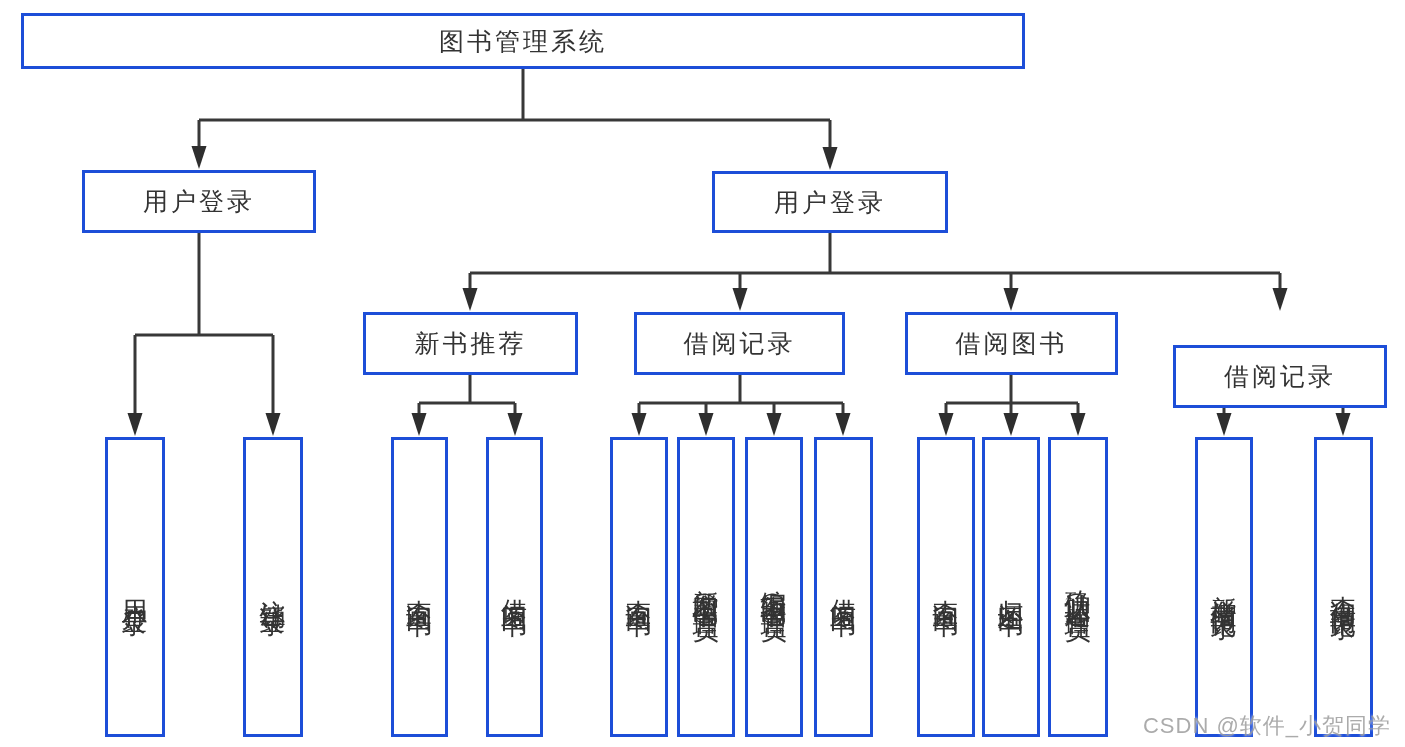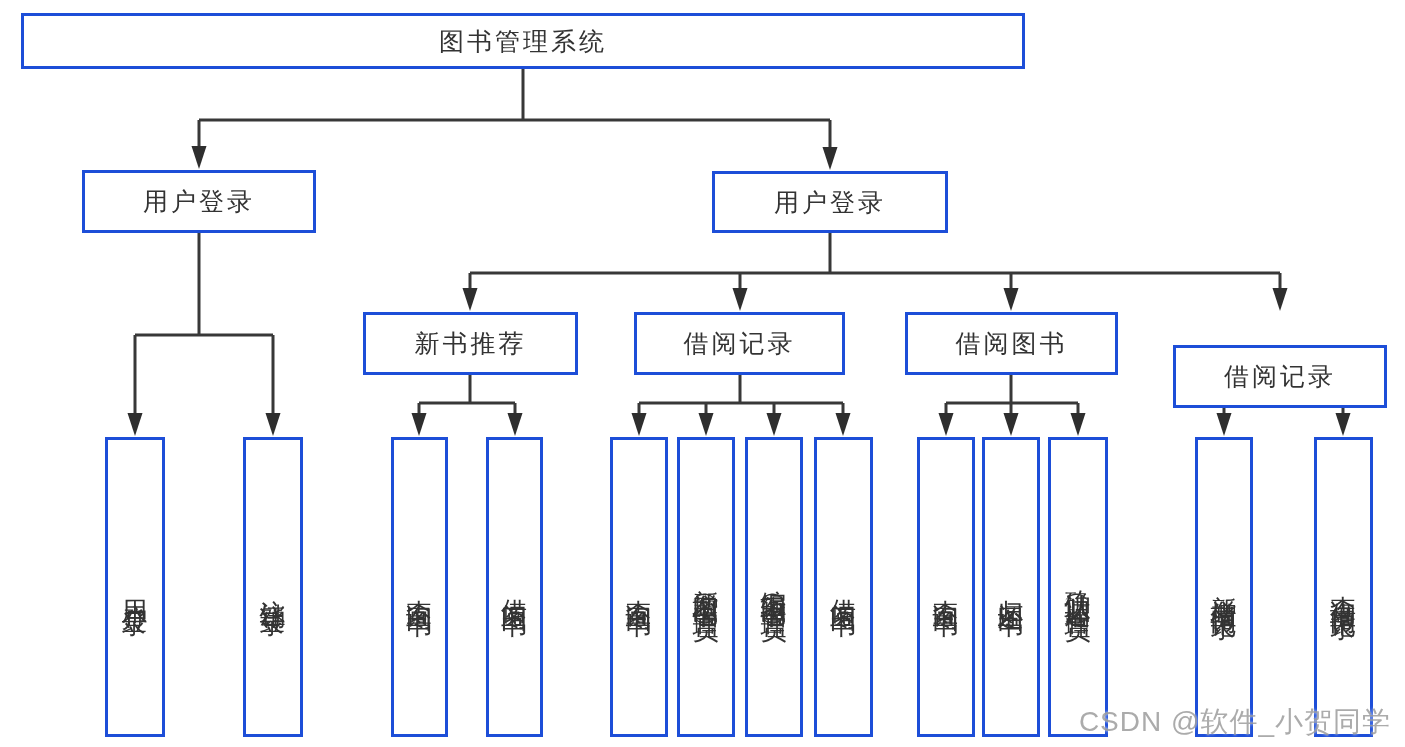--- a/index.html
+++ b/index.html
@@ -28,21 +28,21 @@
     writing-mode:vertical-rl;
     text-orientation:mixed;
     font-size:26px;
     letter-spacing:4px;
     line-height:1;
     color:#333333;
   }
   #watermark{
     position:absolute;
     right:14px;bottom:6px;
-    font-size:28px;
+    font-size:22px;
     letter-spacing:1px;
     color:rgba(150,150,150,0.8);
     text-shadow:0 0 3px rgba(255,255,255,0.9);
     z-index:5;
     white-space:nowrap;
   }
 </style>
 </head>
 <body>
 

